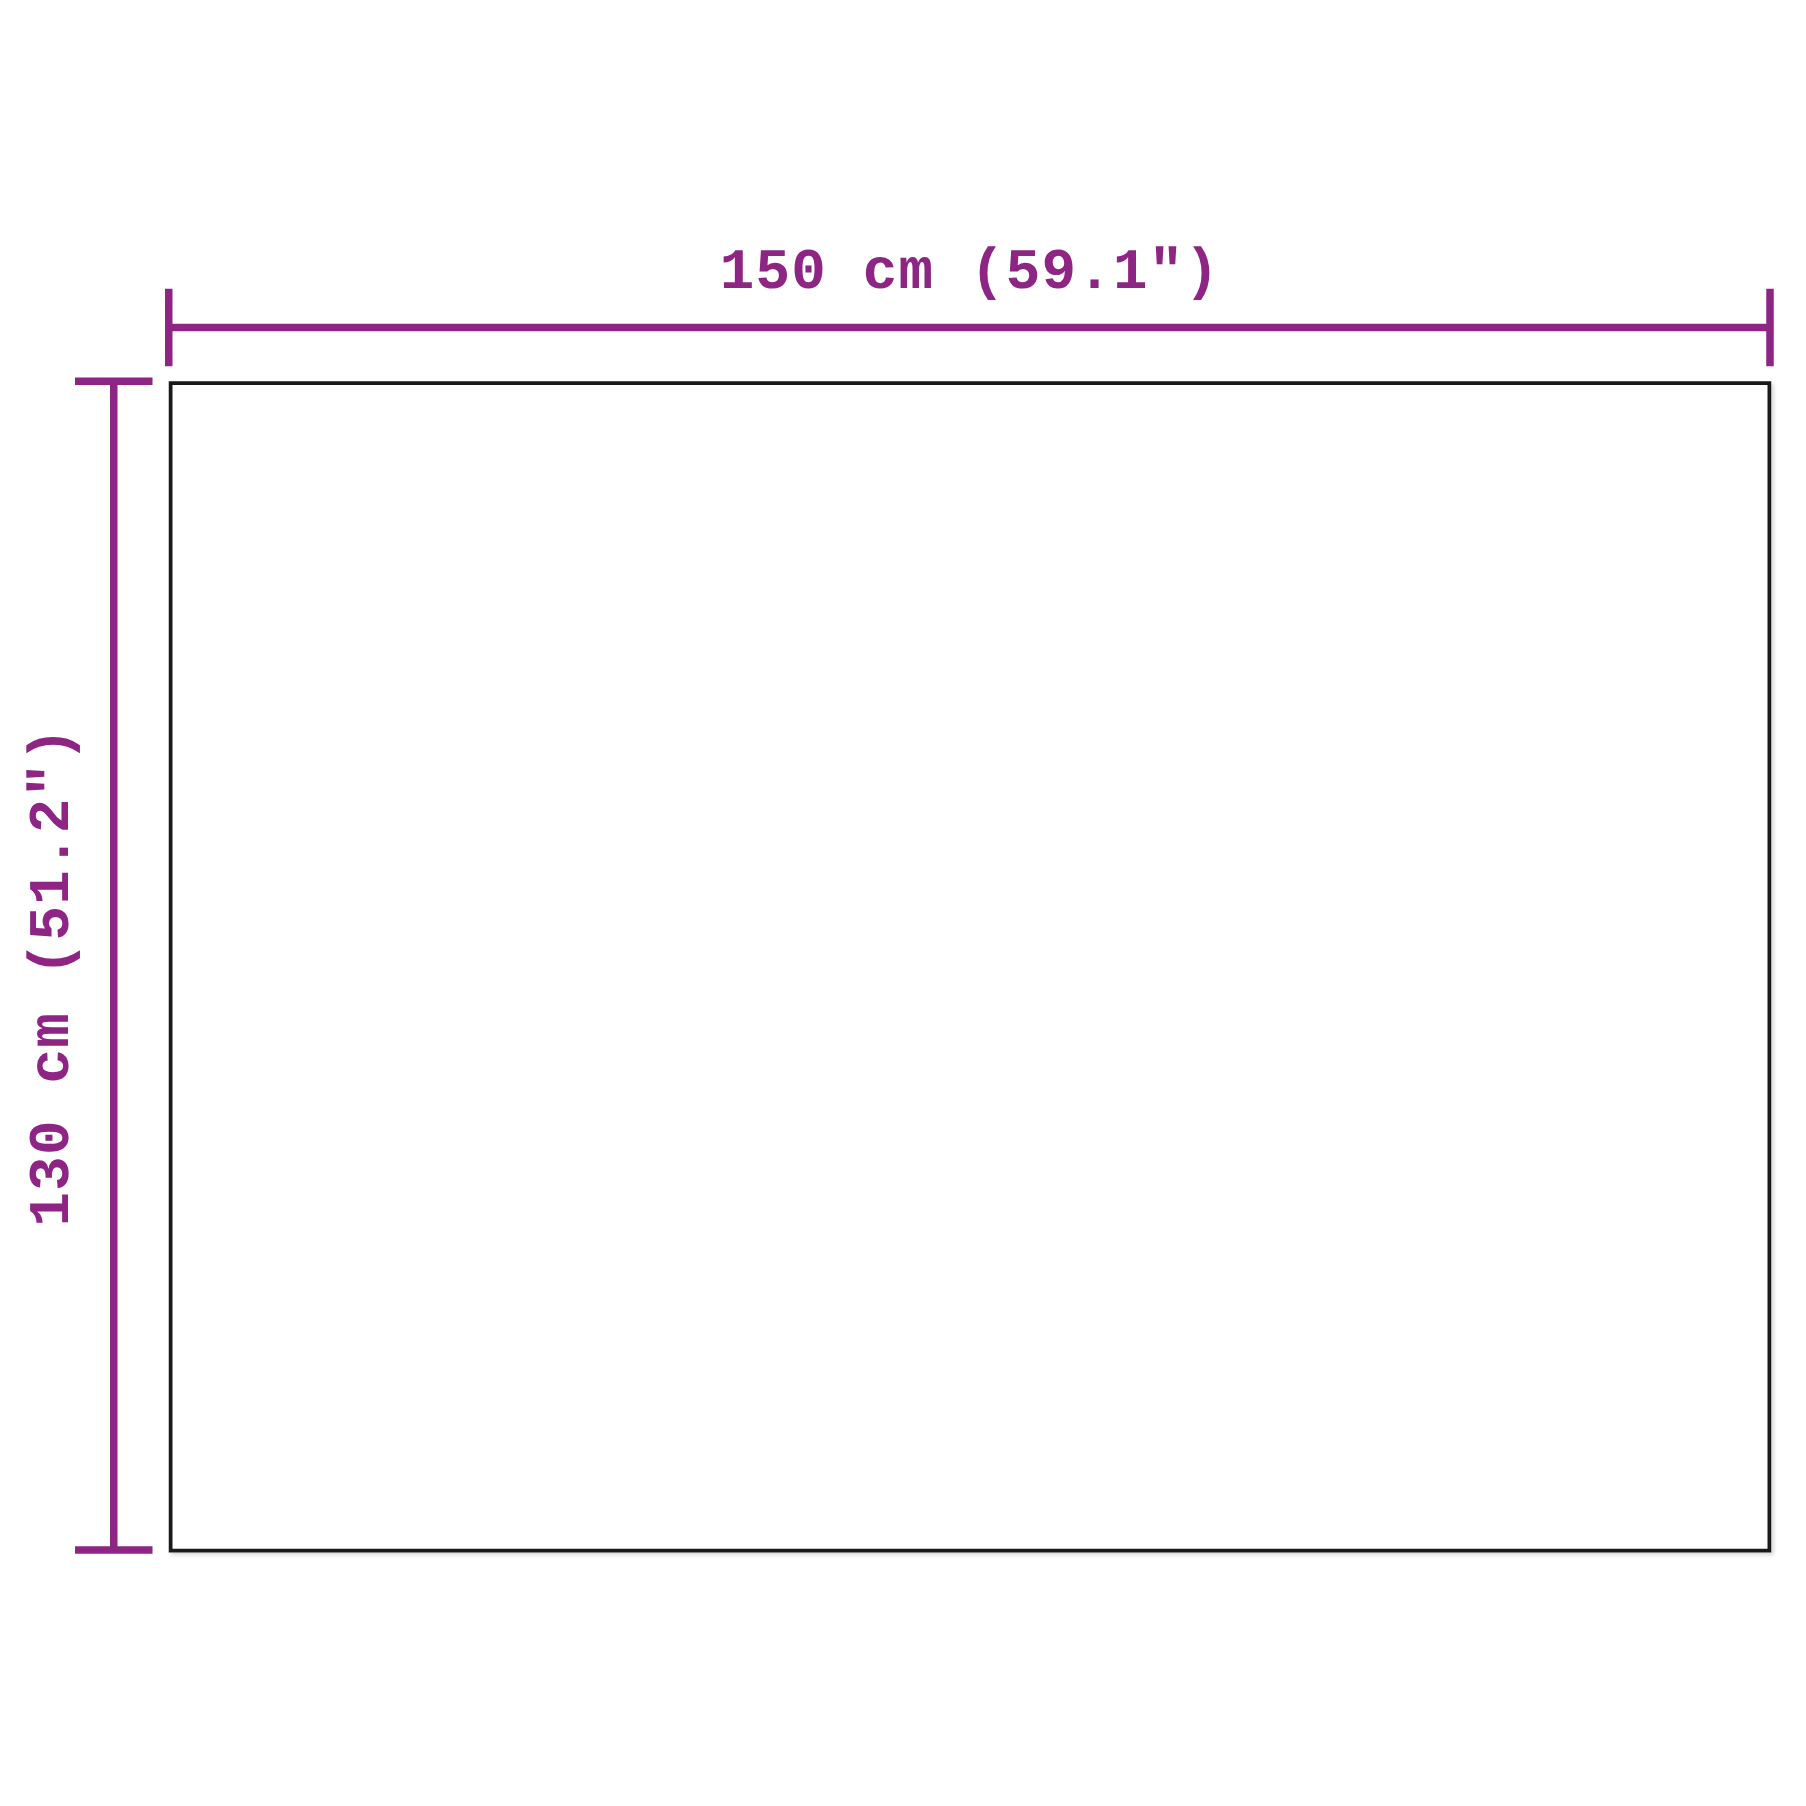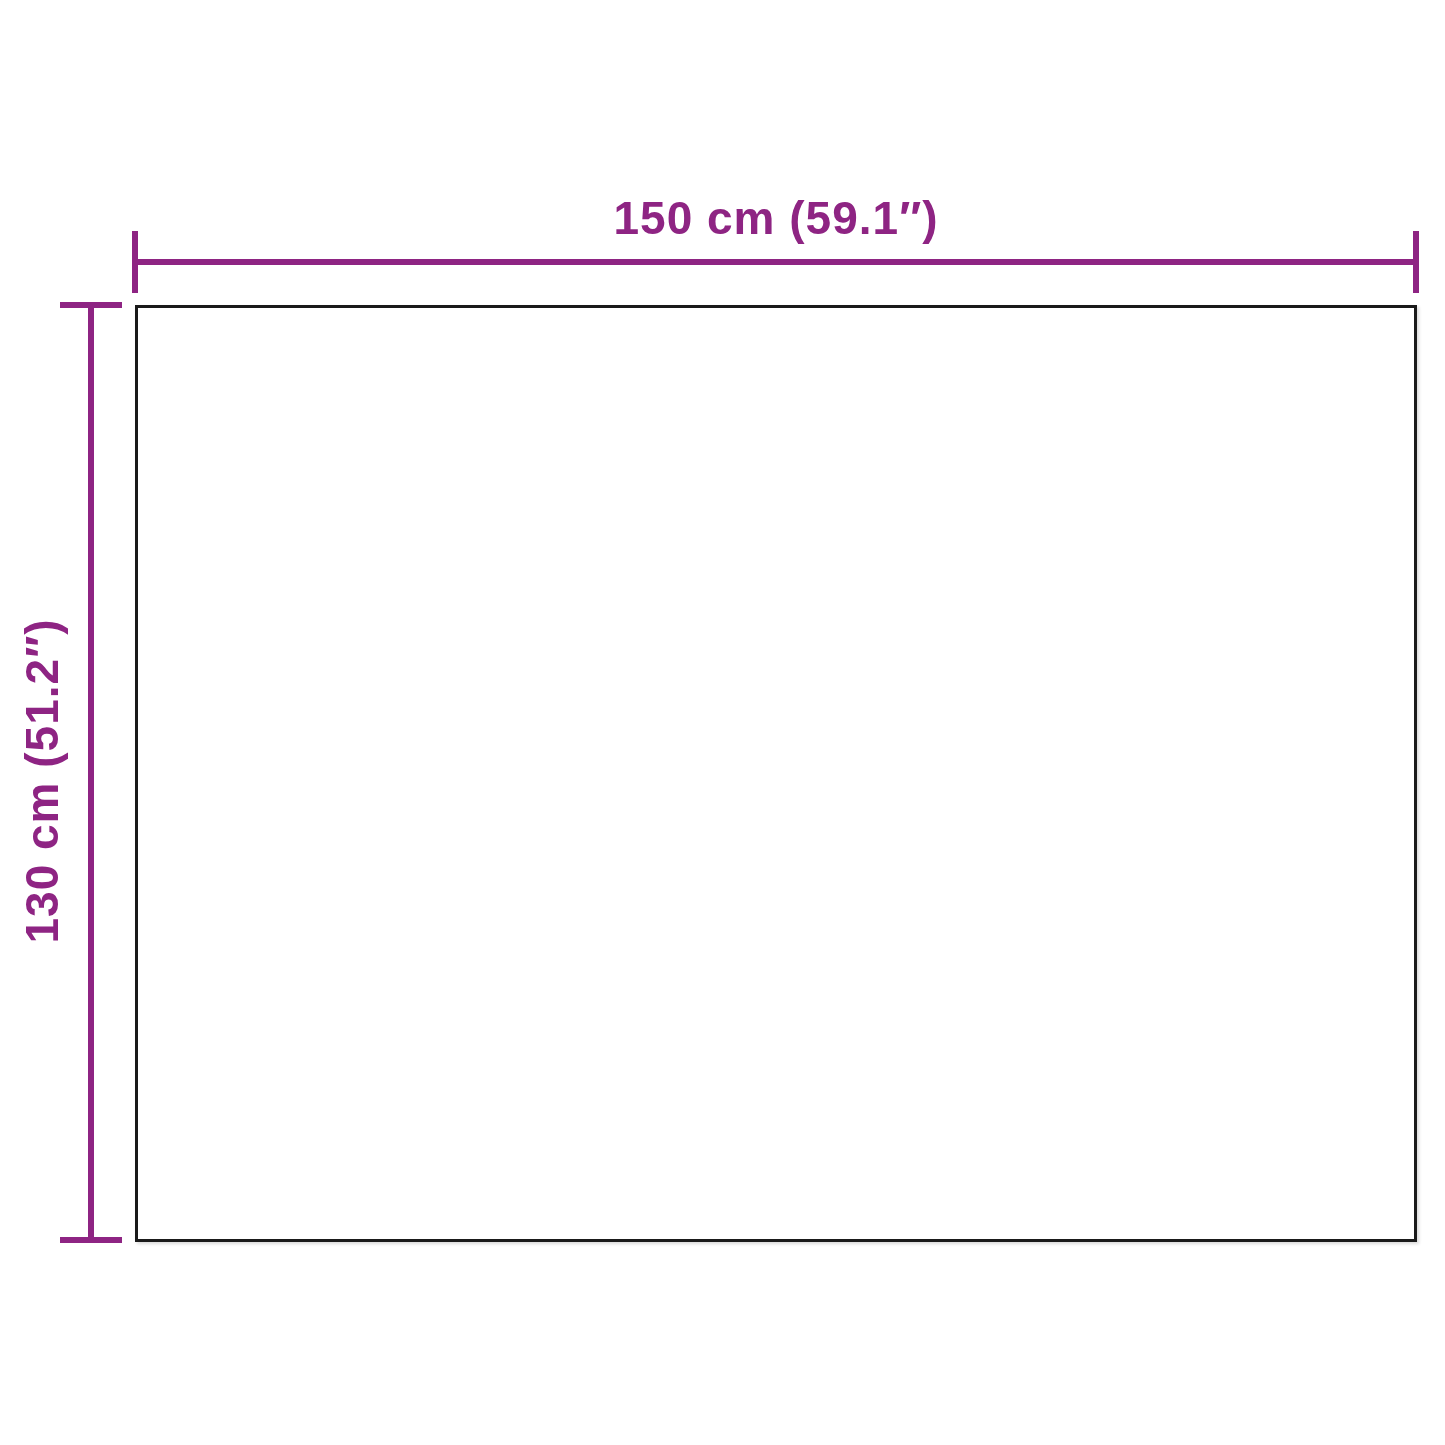--- a/index.html
+++ b/index.html
@@ -6,21 +6,21 @@
     --accent:#8E2483;
     --outline:#1A1A1A;
     --bg:#FFFFFF;
   }
   html,body{margin:0;padding:0;background:var(--bg);}
   .canvas{
     position:relative;
     width:1445px;height:1445px;
     background:var(--bg);
     overflow:hidden;
-    font-family:Liberation Sans, sans-serif;
+    font-family:Liberation Mono, monospace;
   }
   .rect-outline{
     position:absolute;
     left:135px;top:305px;width:1282px;height:937px;
     box-sizing:border-box;
     border:3px solid var(--outline);
     background:var(--bg);
     box-shadow:2px 2px 3px rgba(0,0,0,0.15);
   }
   .dim{position:absolute;background:var(--accent);}

